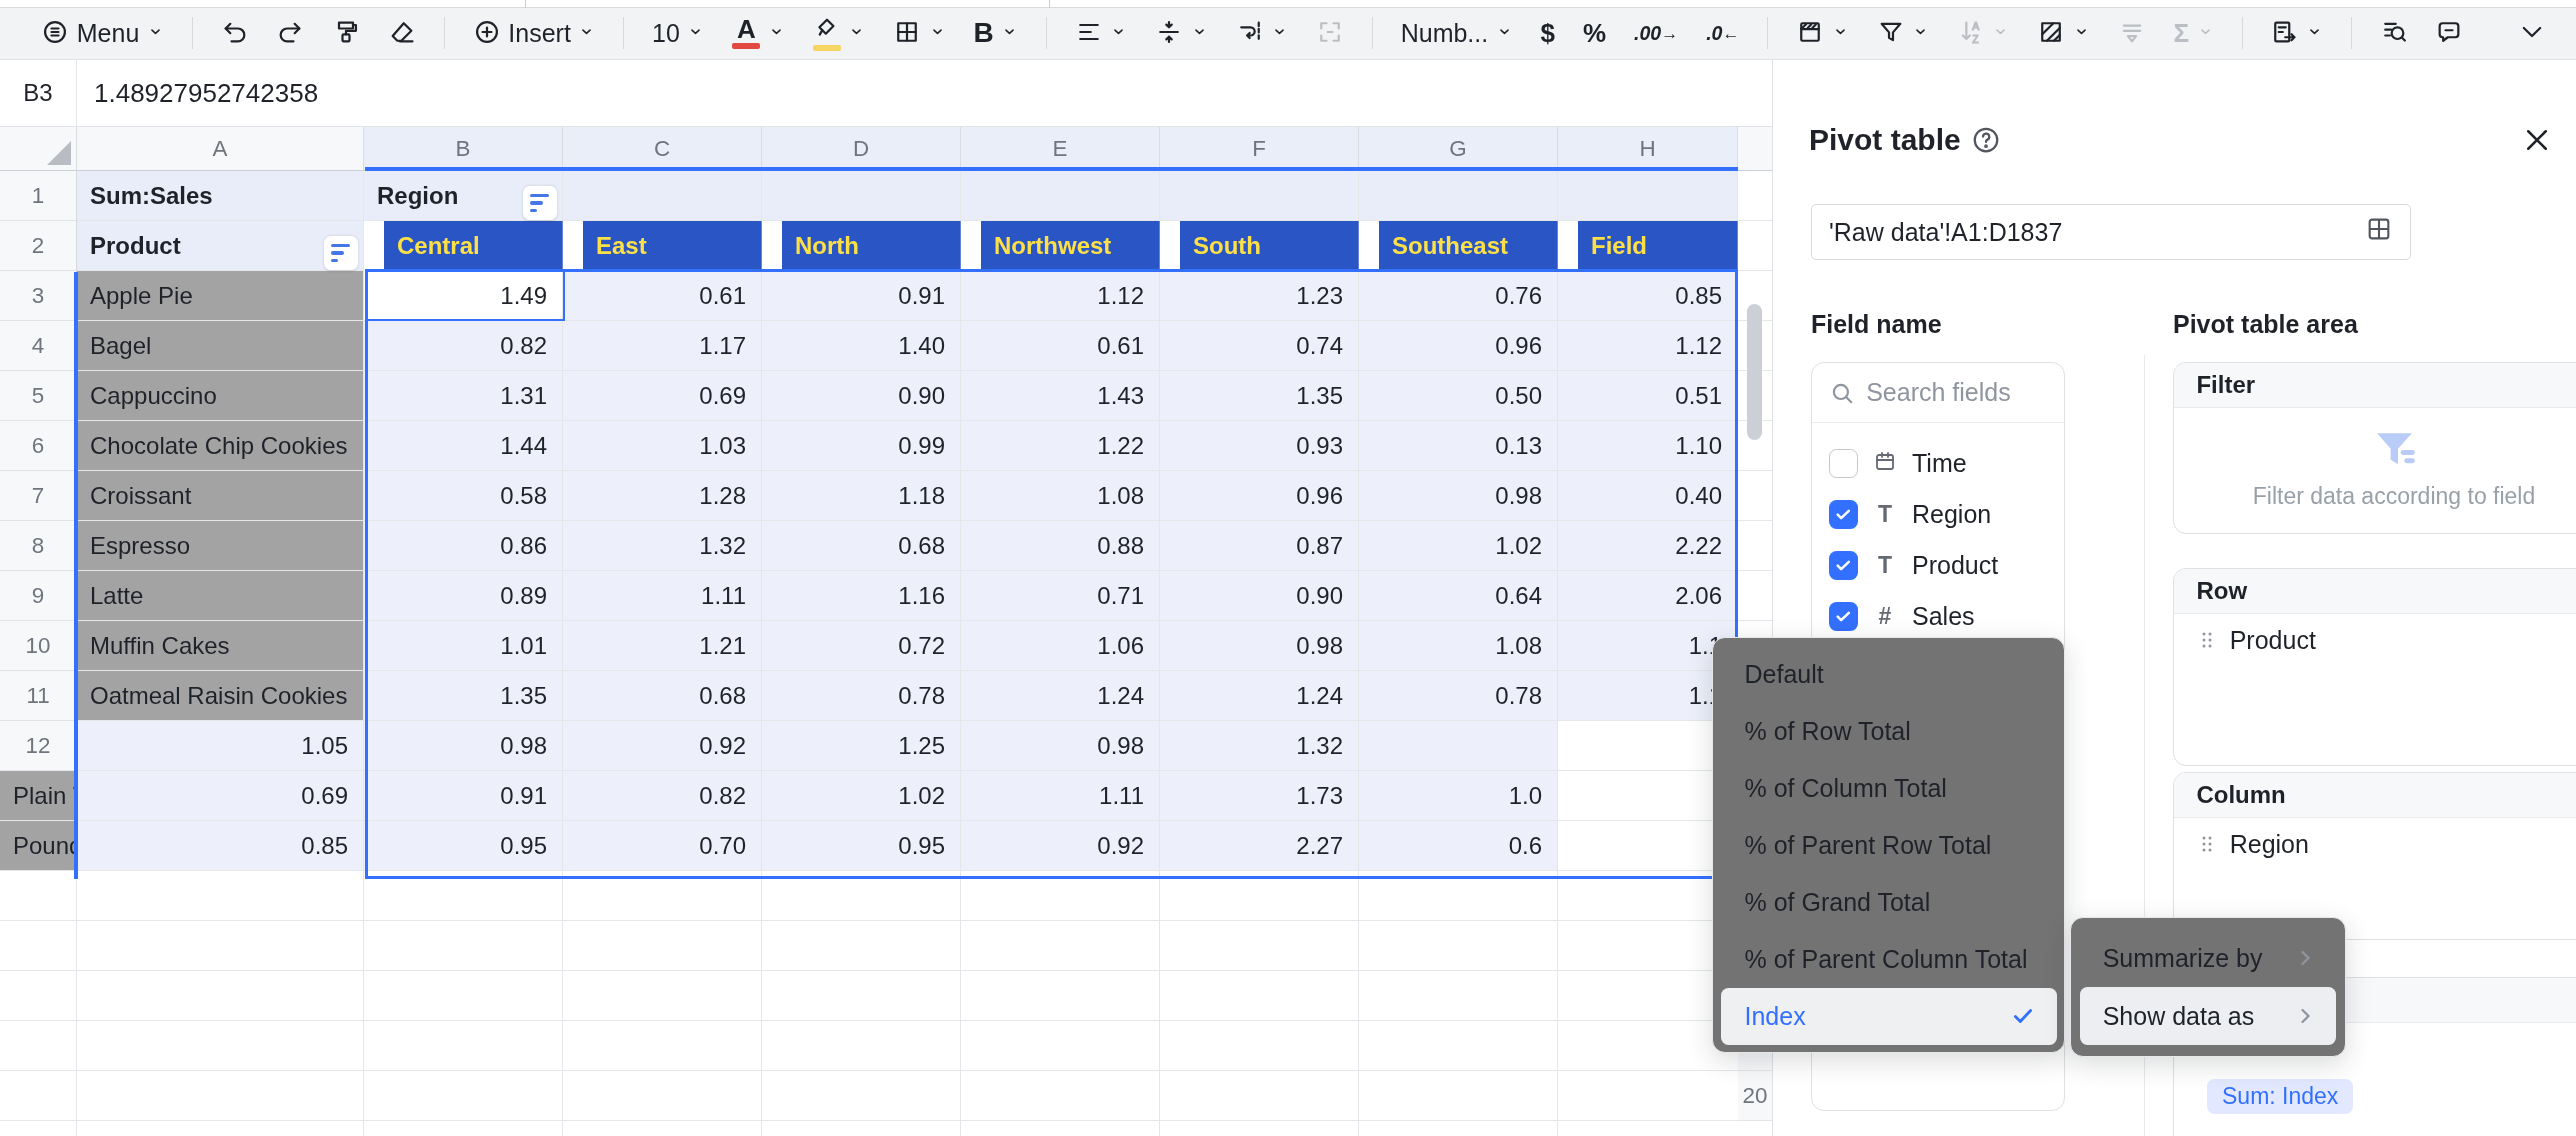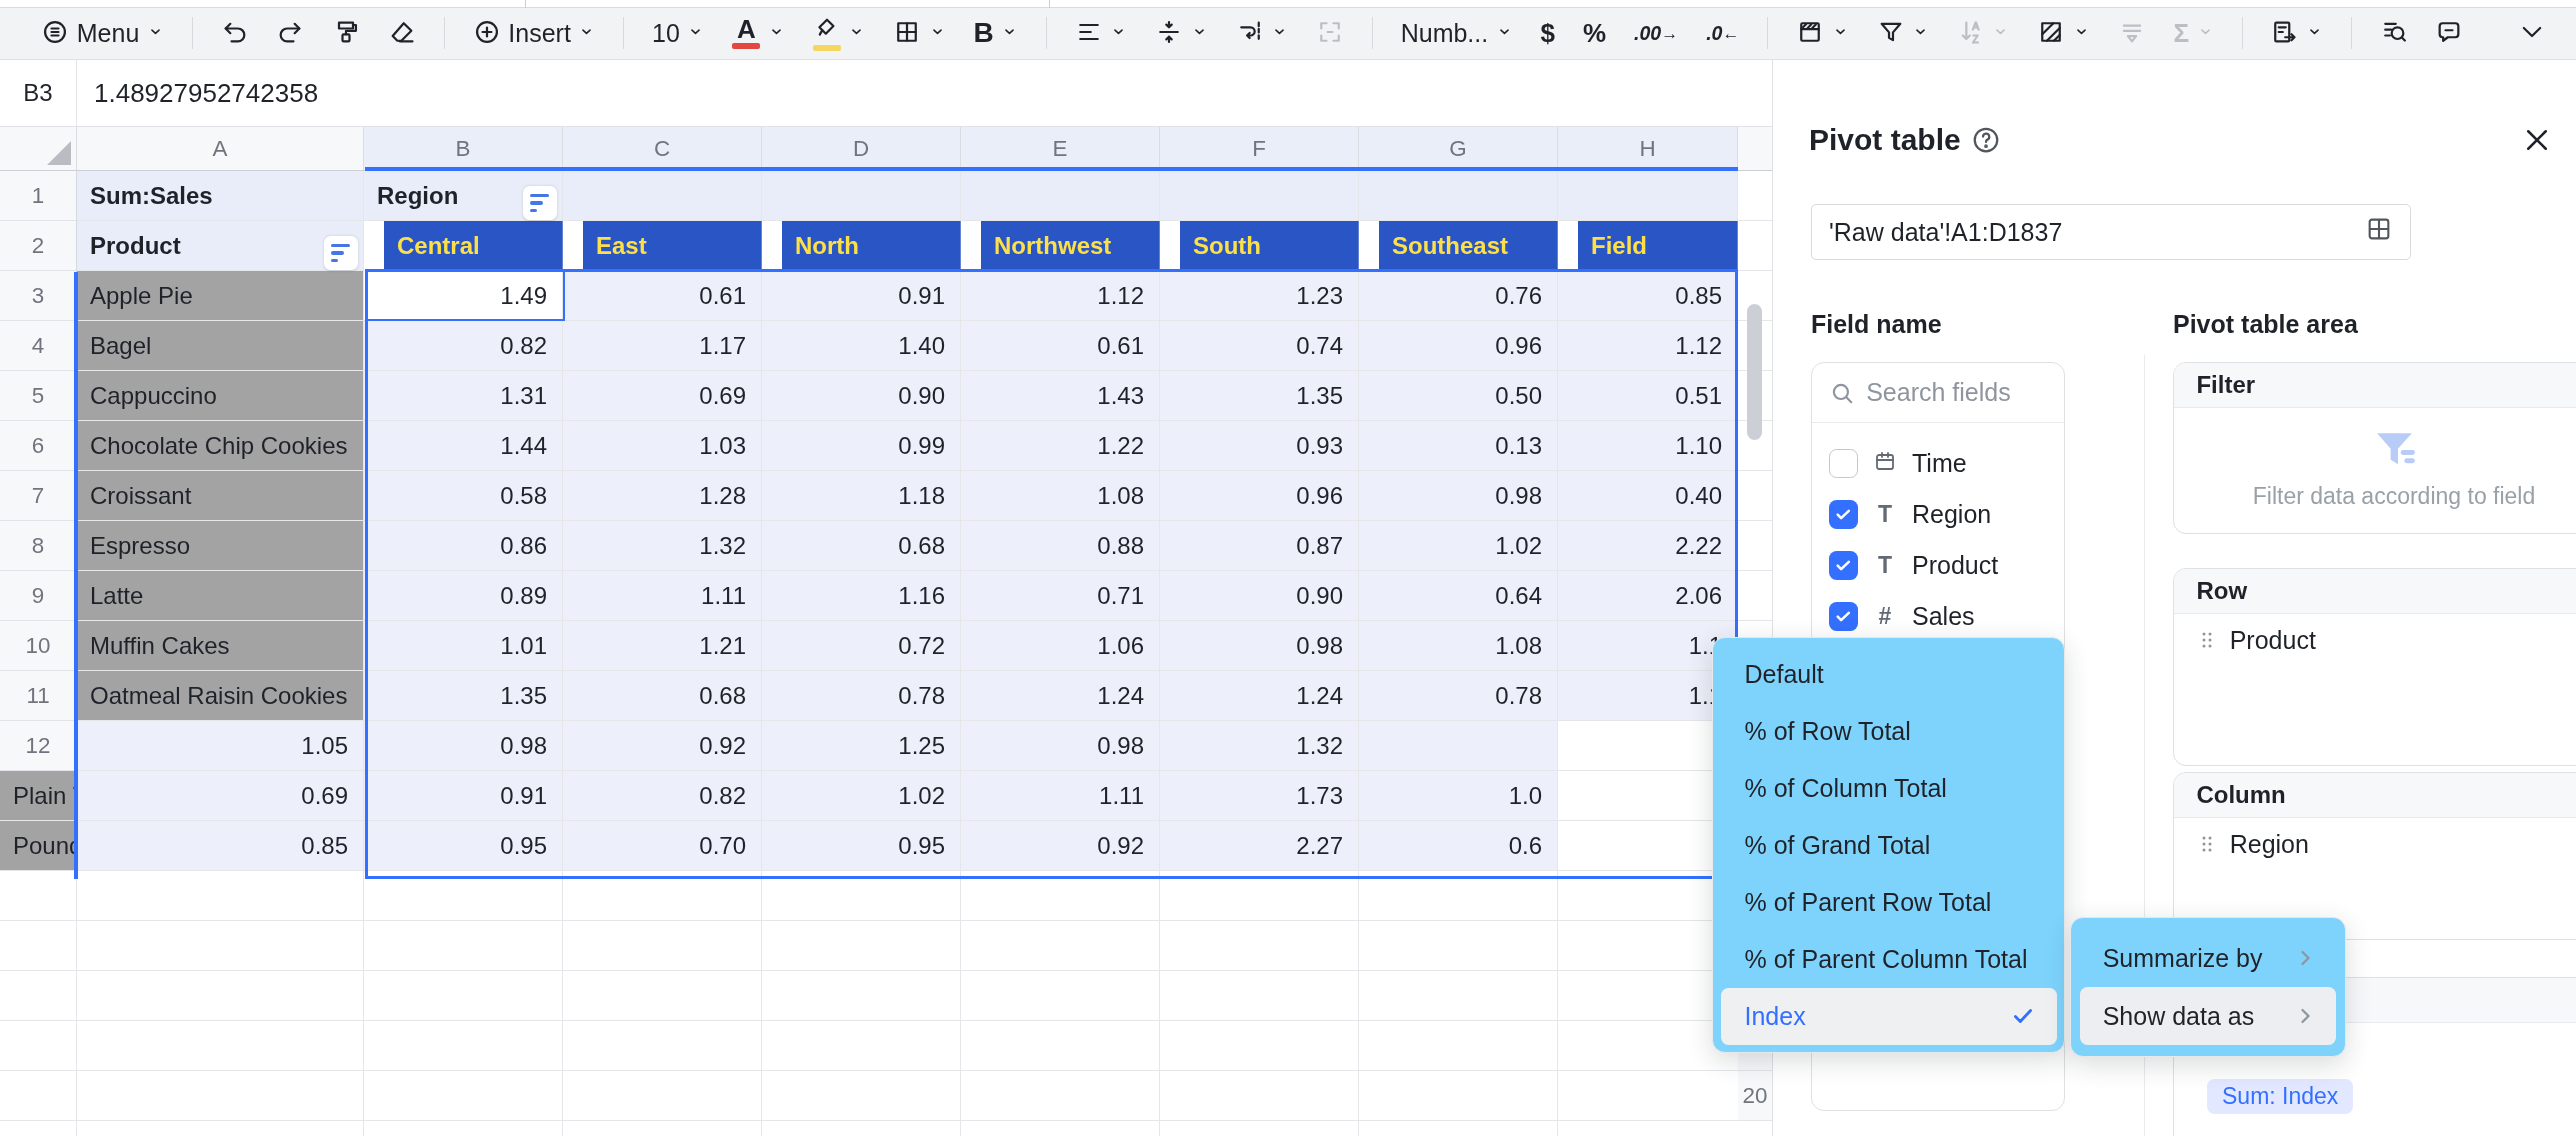--- a/index.html
+++ b/index.html
@@ -106,21 +106,21 @@
   #filterempty { display:flex; flex-direction:column; align-items:center; padding-top:17px; gap:9.3px; }
   #filterempty svg { width:49px; height:49px; }
   #filter-empty-text { font-size:23px; color:#98a0a8; }
   #rowbox { top:508px; height:198px; }
   #colbox { top:712px; height:168px; }
   #valuebox { top:917px; height:243px; }
   #value-chip { position:absolute; left:33px; top:101px; height:35px; padding:0 15px; background:#e1e8ff;
     border-radius:7.5px; color:#3370ff; font-size:23px; display:flex; align-items:center; }
 
   
-  .menu { position:absolute; background:#7dd3fc; border:0.9px solid #e7e8ea; border-radius:13px;
+  .menu { position:absolute; background:#737373; border:0.9px solid #e7e8ea; border-radius:13px;
     box-shadow:0 7.5px 26px rgba(31,35,41,.16); padding:7.5px 0; z-index:20; }
   #ctxmenu { left:1712px; top:637px; width:353px; }
   .mitem { height:57px; display:flex; align-items:center; padding:0 20.5px 0 24px; margin:0 7.5px;
     font-size:25px; border-radius:7.5px; cursor:pointer; }
   .mitem.active { background:#eff0f2; color:#3370ff; }
   .mitem .grow { flex:1; }
   .mitem svg.check { width:26px; height:26px; stroke:#3370ff; fill:none; stroke-width:2.6; stroke-linecap:round; stroke-linejoin:round; }
   #submenu { left:2070px; top:917px; width:276px; padding:11.2px 0; }
   .smitem { height:58px; display:flex; align-items:center; padding:0 18.7px 0 22.4px; margin:0 9.3px;
     font-size:25px; border-radius:7.5px; cursor:pointer; }
@@ -750,24 +750,24 @@
       <div class="mitem">
         <span class="grow">Default</span>
       </div>
       <div class="mitem">
         <span class="grow">% of Row Total</span>
       </div>
       <div class="mitem">
         <span class="grow">% of Column Total</span>
       </div>
       <div class="mitem">
+        <span class="grow">% of Parent Row Total</span>
+      </div>
+      <div class="mitem">
         <span class="grow">% of Grand Total</span>
-      </div>
-      <div class="mitem">
-        <span class="grow">% of Parent Row Total</span>
       </div>
       <div class="mitem">
         <span class="grow">% of Parent Column Total</span>
       </div>
       <div class="mitem active">
         <span class="grow">Index</span>
         <svg class="check" viewBox="0 0 24 24">
           <path d="M5 12.5l4.5 4.5L19 7"></path>
         </svg>
       </div>

